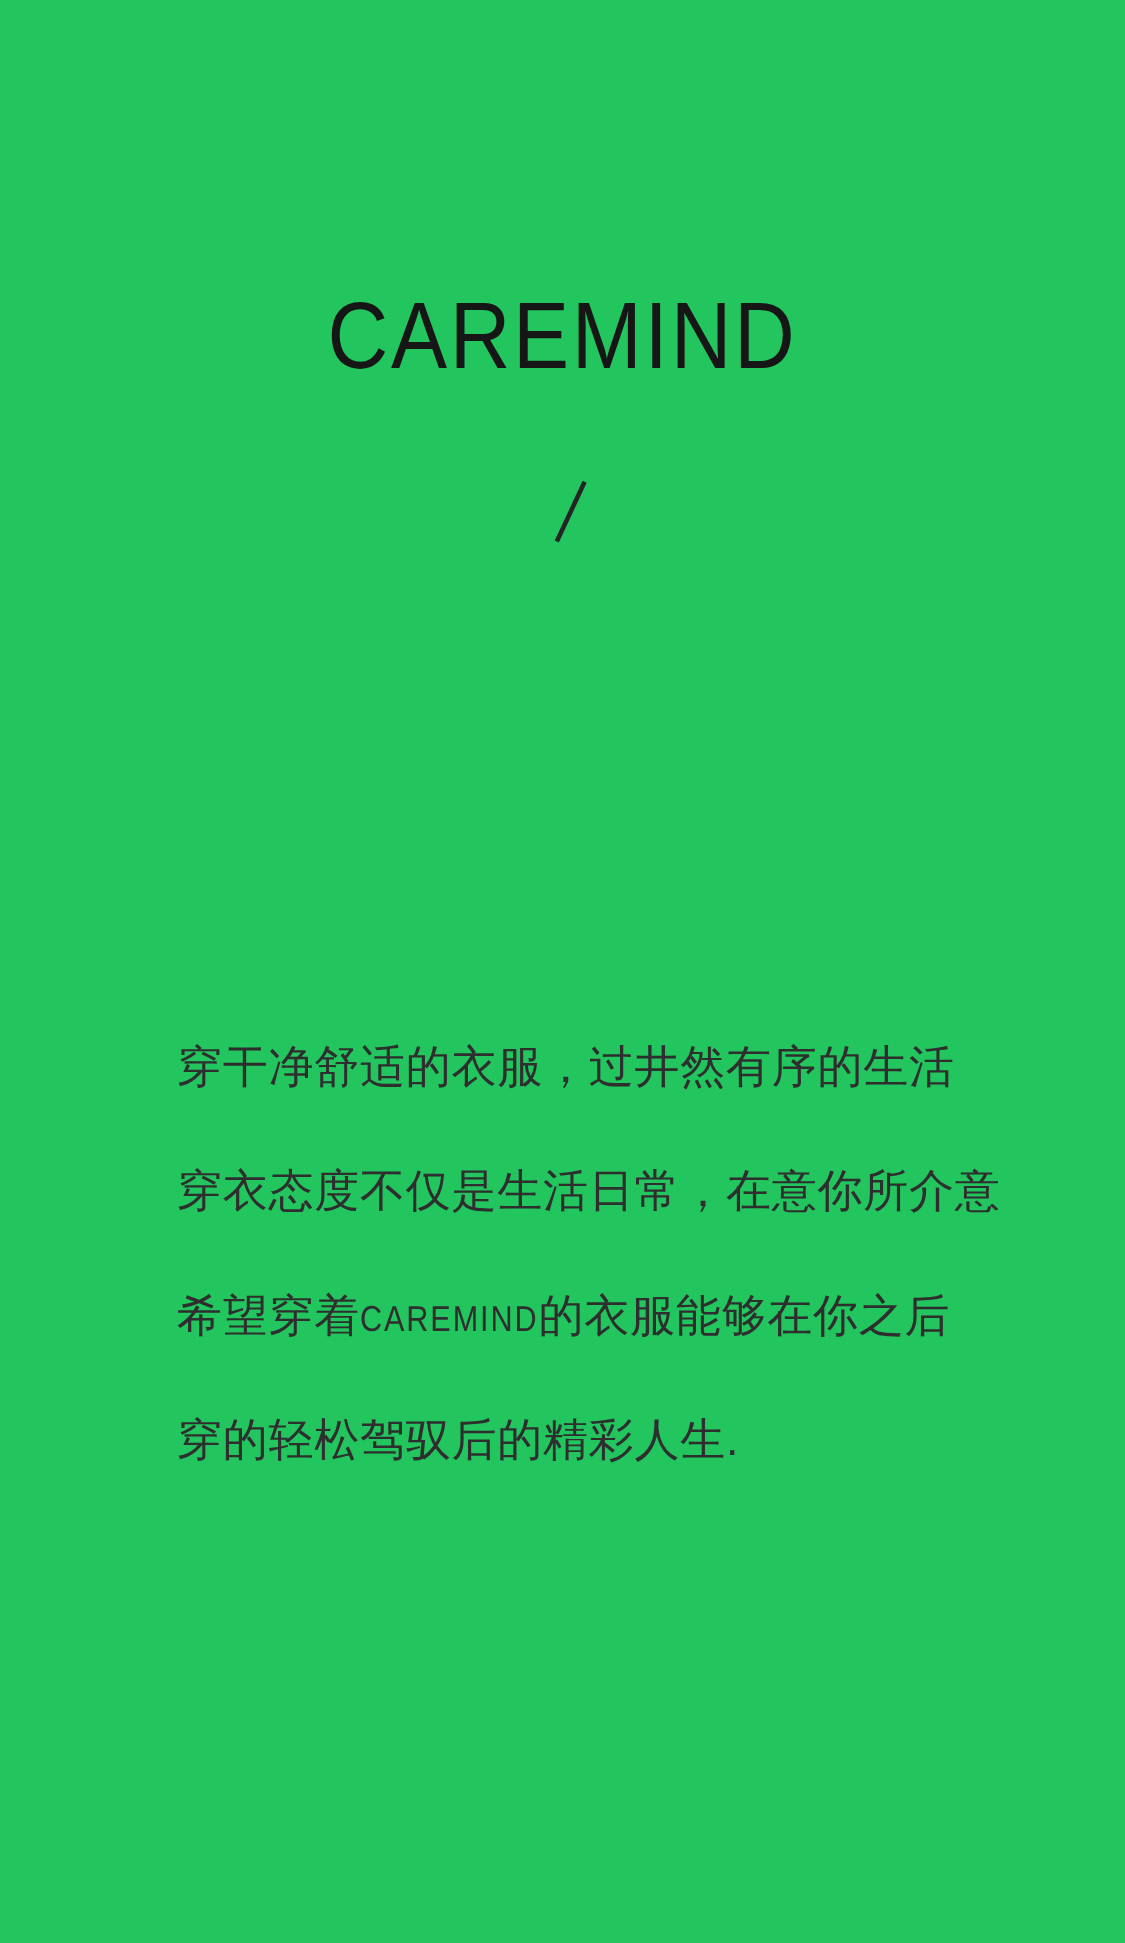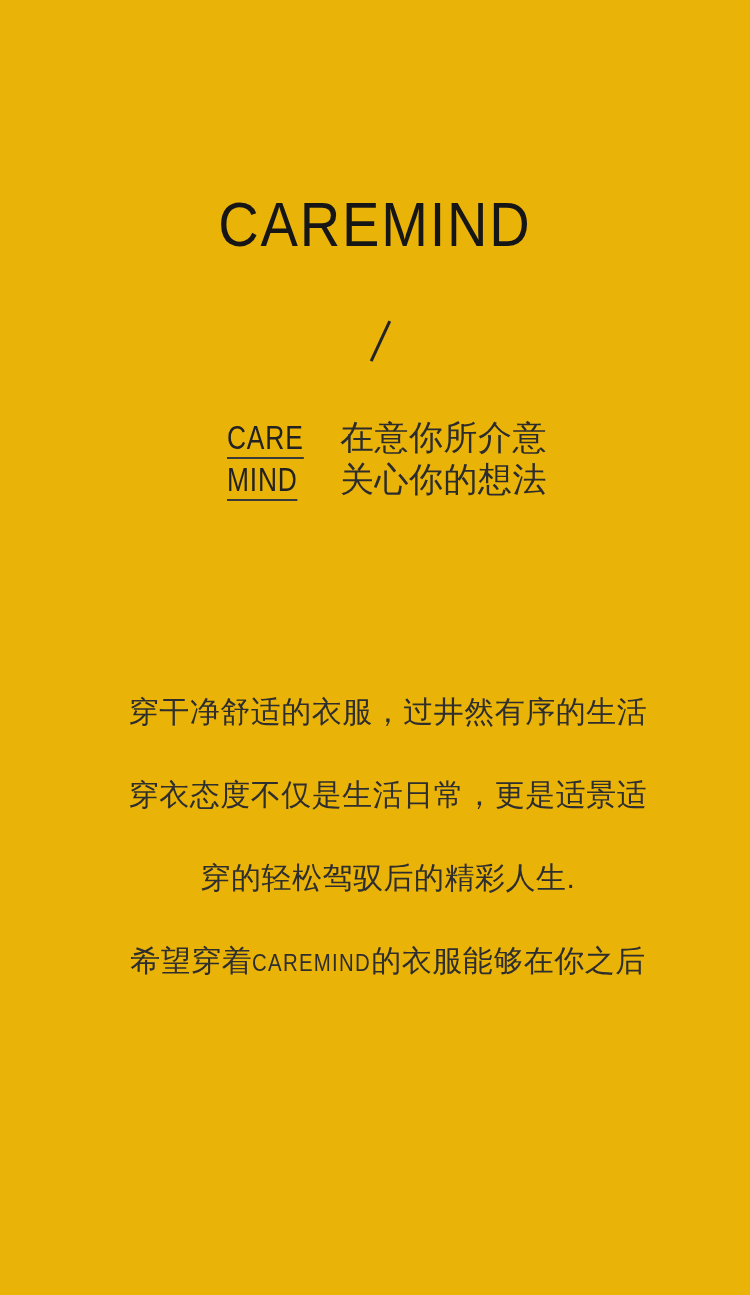--- a/index.html
+++ b/index.html
@@ -3,21 +3,21 @@
 <meta charset="utf-8">
 <style>
   html, body { margin: 0; padding: 0; }
   body {
     width: 750px; height: 1295px;
     background: #ffffff;
     font-family: "Liberation Sans", sans-serif;
     position: relative;
     overflow: hidden;
   }
-  .page { position: absolute; inset: 0; background: #eab308; }
+  .page { position: absolute; inset: 0; background: #22c55e; }
 
   
   .logo {
     position: absolute;
     top: 193px; left: 0; right: 0;
     text-align: center;
     font-size: 63px;
     line-height: 1;
     letter-spacing: 2px;
     font-weight: 400;
@@ -71,21 +71,20 @@
 
   
   .body-text {
     position: absolute;
     left: 118px; top: 670px;
     width: 540px;
     font-size: 30px;
     letter-spacing: 0.5px;
     line-height: 83px;
     color: #2e2e2e;
-    text-align: center;
   }
   .body-line { height: 83px; white-space: nowrap; }
   .inline-brand {
     display: inline-block;
     font-size: 24px;
     letter-spacing: 1.5px;
     line-height: 1;
     color: #2e2e2e;
     transform: scaleX(0.85);
     transform-origin: 0 100%;
@@ -94,31 +93,21 @@
 </style>
 </head>
 <body>
 
 <div class="page">
 
   <div class="logo">CAREMIND</div>
 
   <div class="slash"></div>
 
-  <div class="tagline">
-    <div class="tagline-row">
-      <span class="word-cell"><span class="tagline-word">CARE</span></span>
-      <span class="tagline-cn">在意你所介意</span>
-    </div>
-    <div class="tagline-row">
-      <span class="word-cell"><span class="tagline-word">MIND</span></span>
-      <span class="tagline-cn">关心你的想法</span>
-    </div>
-  </div>
 
   <div class="body-text">
     <div class="body-line">穿干净舒适的衣服，过井然有序的生活</div>
-    <div class="body-line">穿衣态度不仅是生活日常，更是适景适</div>
+    <div class="body-line">穿衣态度不仅是生活日常，在意你所介意</div>
+    <div class="body-line"><span>希望穿着</span><span class="inline-brand">CAREMIND</span><span>的衣服能够在你之后</span></div>
     <div class="body-line">穿的轻松驾驭后的精彩人生.</div>
-    <div class="body-line"><span>希望穿着</span><span class="inline-brand">CAREMIND</span><span>的衣服能够在你之后</span></div>
   </div>
 
 </div>
 
 </body></html>

